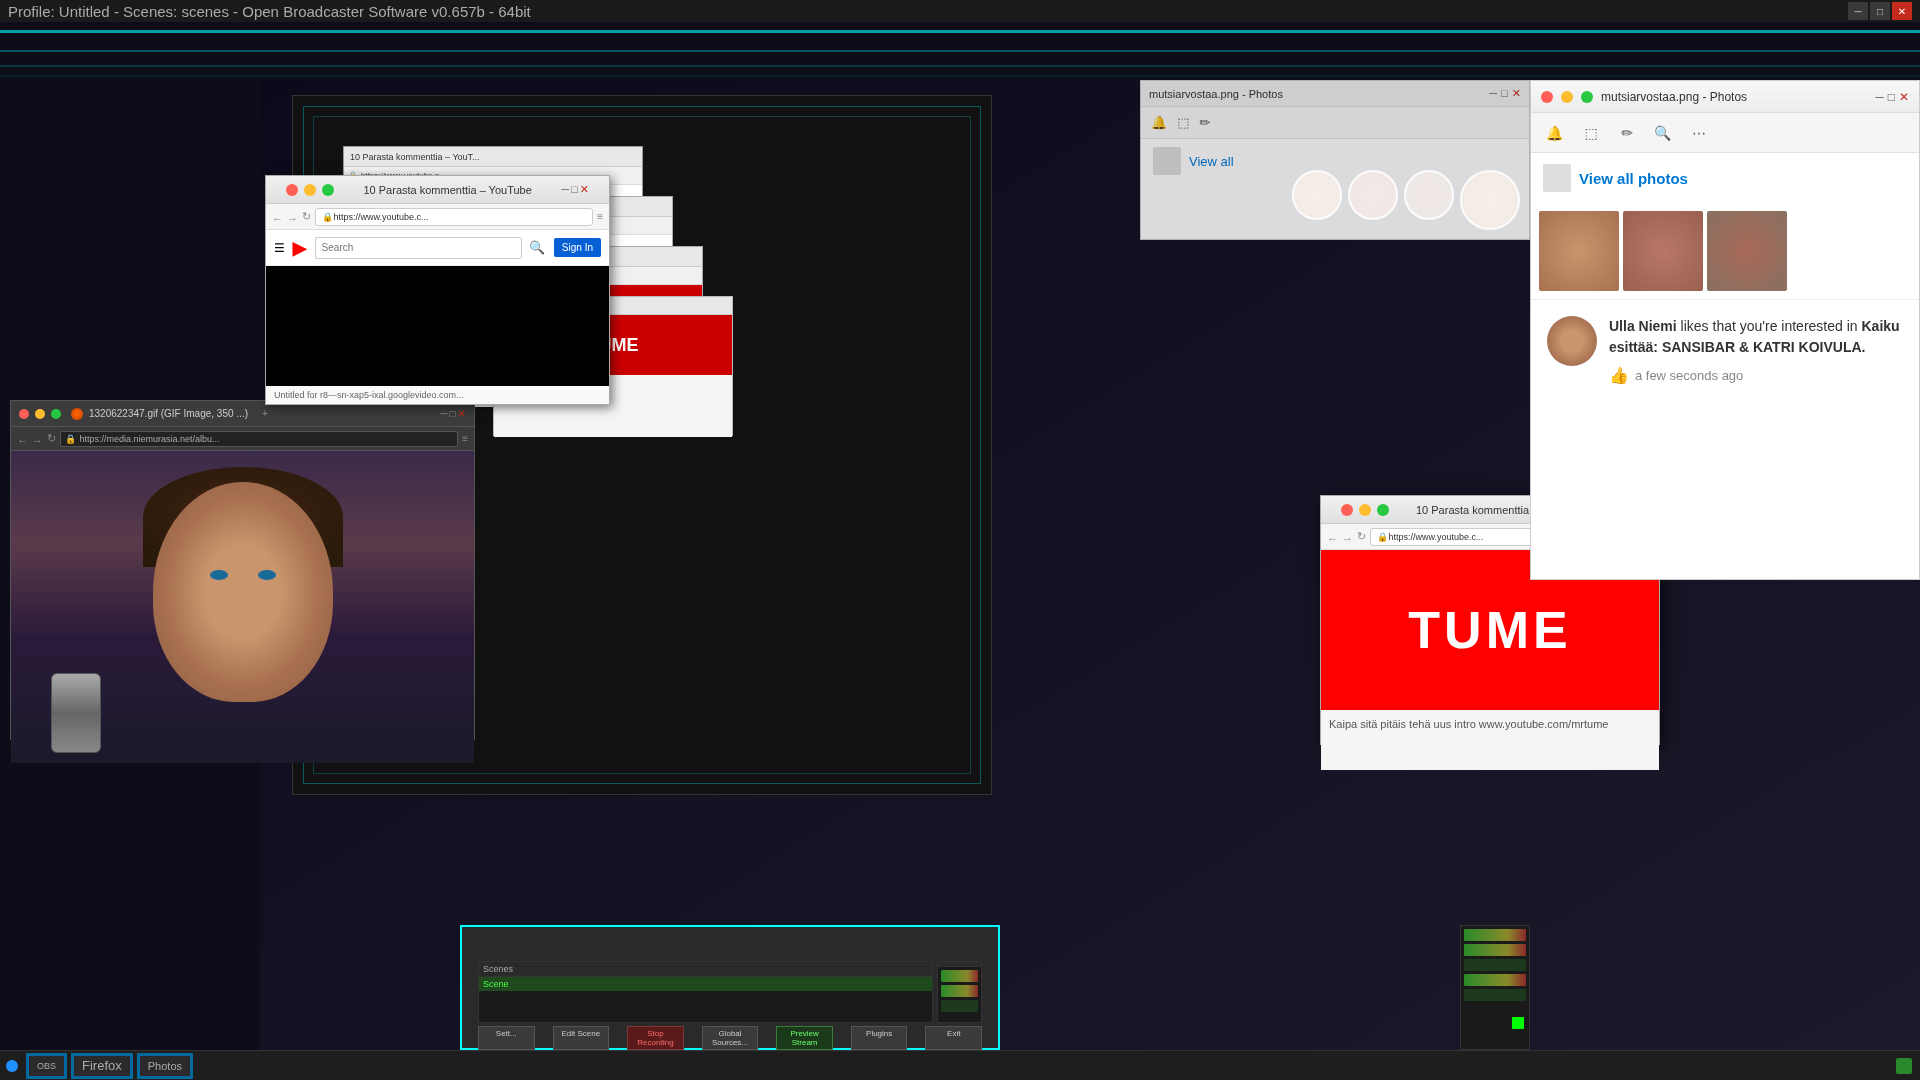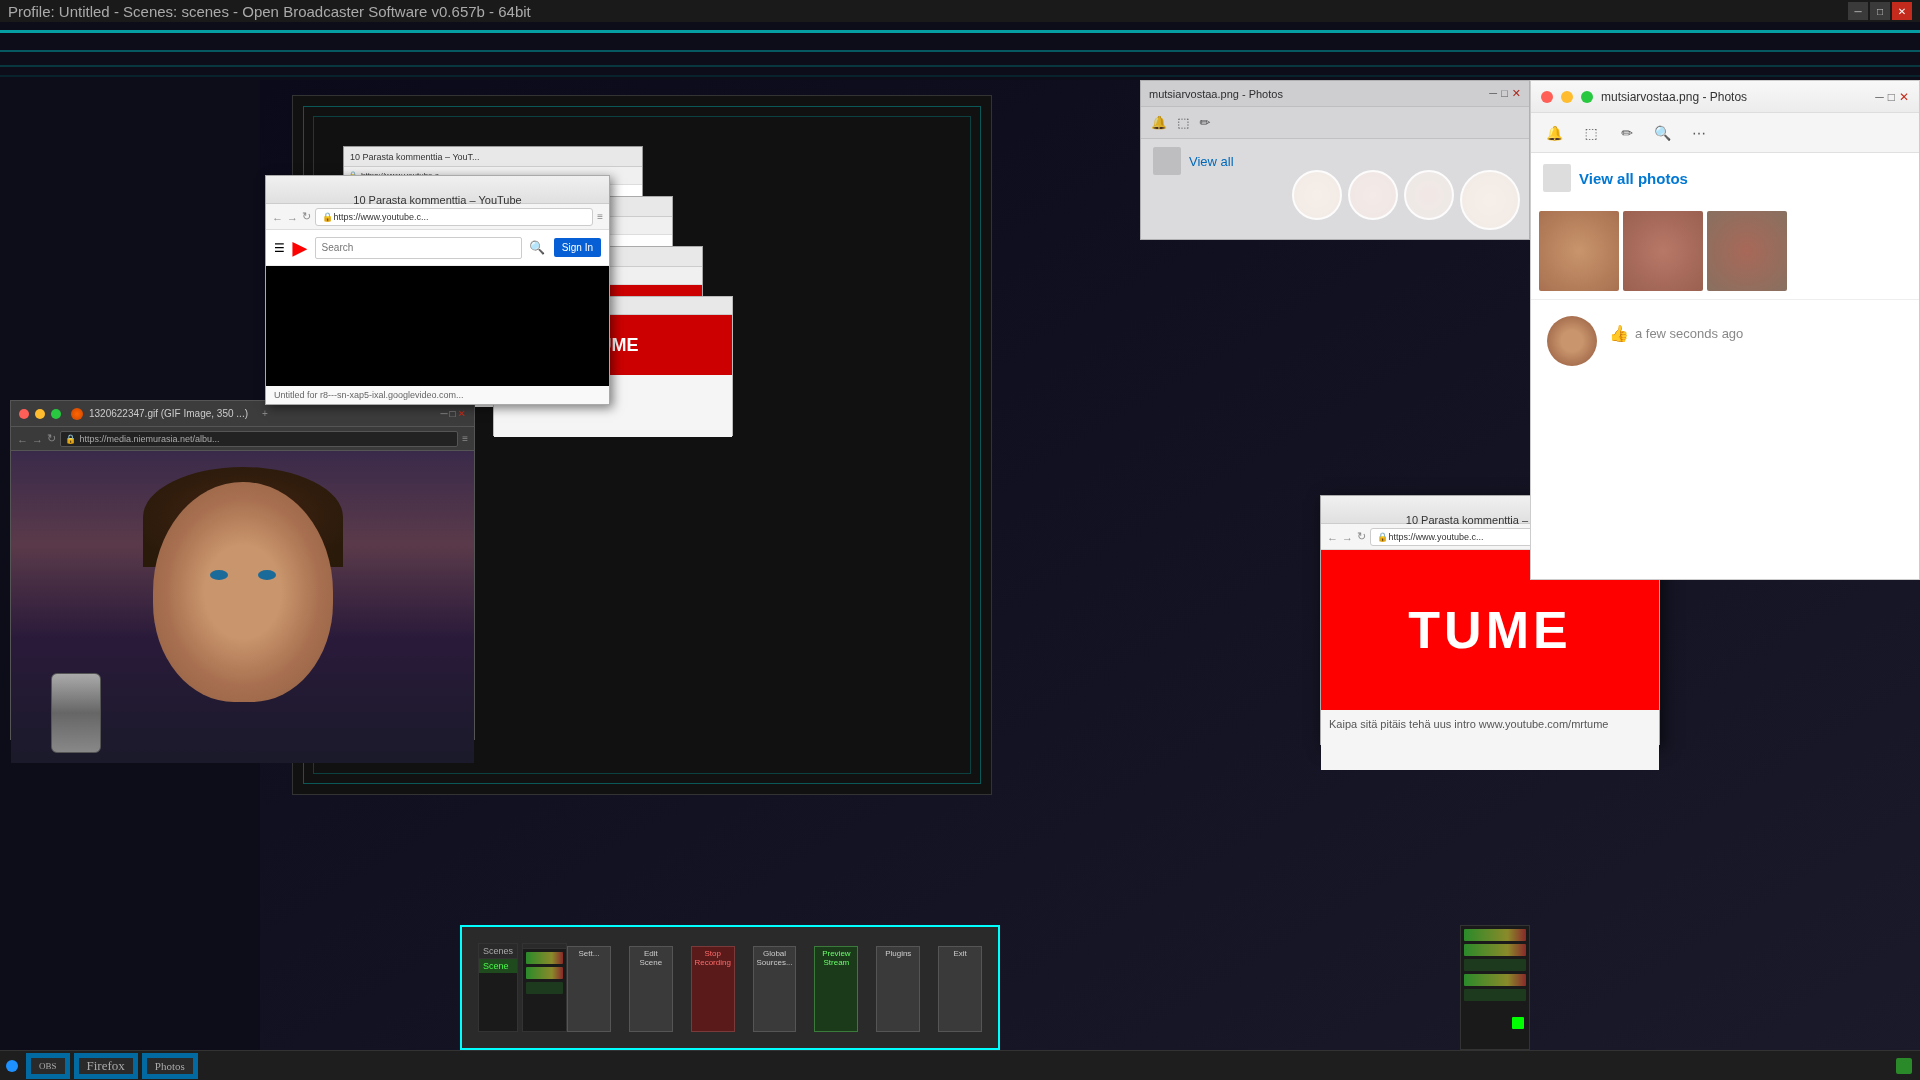--- a/index.html
+++ b/index.html
@@ -42,21 +42,20 @@
     }
 
     .window-titlebar {
       height: 28px;
       background: linear-gradient(to bottom, #f0f0f0, #e0e0e0);
       border-bottom: 1px solid #ccc;
       display: flex;
       align-items: center;
       padding: 0 20px;
       gap: 6px;
-      flex-direction: column;
     }
 
     .titlebar-dot {
       width: 12px;
       height: 12px;
       border-radius: 50%;
       cursor: pointer;
     }
 
     .dot-red { background: #ff5f57; }
@@ -382,31 +381,32 @@
     }
 
     .taskbar-item {
       height: 26px;
       padding: 0 8px;
       font-size: 10px;
       color: #aaa;
       display: flex;
       align-items: center;
       cursor: pointer;
-      border: 5px solid #0369a1;
+      border: 3px solid #0369a1;
       margin: 0 2px;
       background: #2a2a2a;
-      font-family: Liberation Serif, serif;
     }
 
     
     .obs-inner-panel {
       padding: 16px;
       display: flex;
+      flex-direction: column;
       height: 100%;
+      margin-top: 18px;
     }
 
     .obs-top-row {
       display: flex;
       gap: 4px;
       flex: 1;
     }
 
     .obs-col {
       flex: 1;
@@ -695,20 +695,25 @@
     <div class="photos-grid">
       <div class="photo-thumb"></div>
       <div class="photo-thumb"></div>
       <div class="photo-thumb"></div>
     </div>
 
     <div class="notification-area">
       <div class="notif-card">
         <div class="notif-avatar"></div>
         <div>
+          <div class="notif-text">
+            <strong>Ulla Niemi</strong>
+            <span>likes that you're interested in</span>
+            <strong>Kaiku esittää: SANSIBAR &amp; KATRI KOIVULA.</strong>
+          </div>
           <div class="notif-time">
             <span class="like-icon">👍</span>
             <span>a few seconds ago</span>
           </div>
         </div>
       </div>
     </div>
   </div>
 
   <div class="gif-window">

